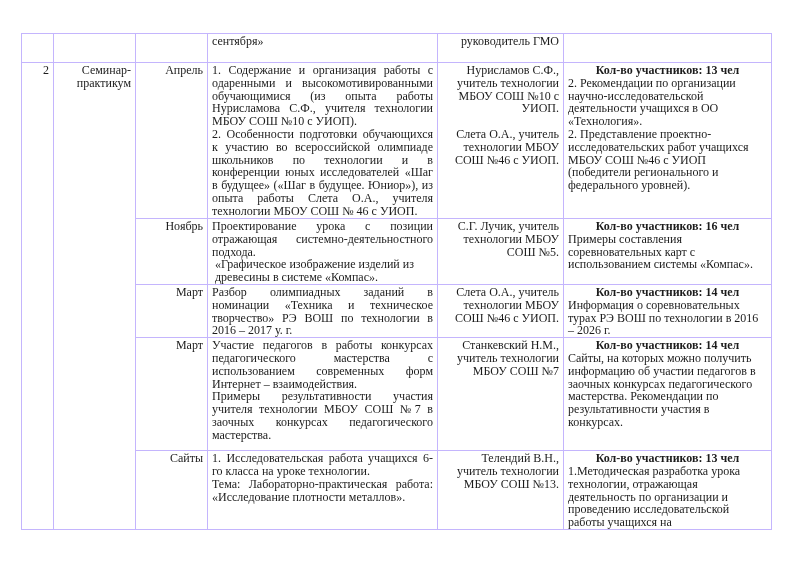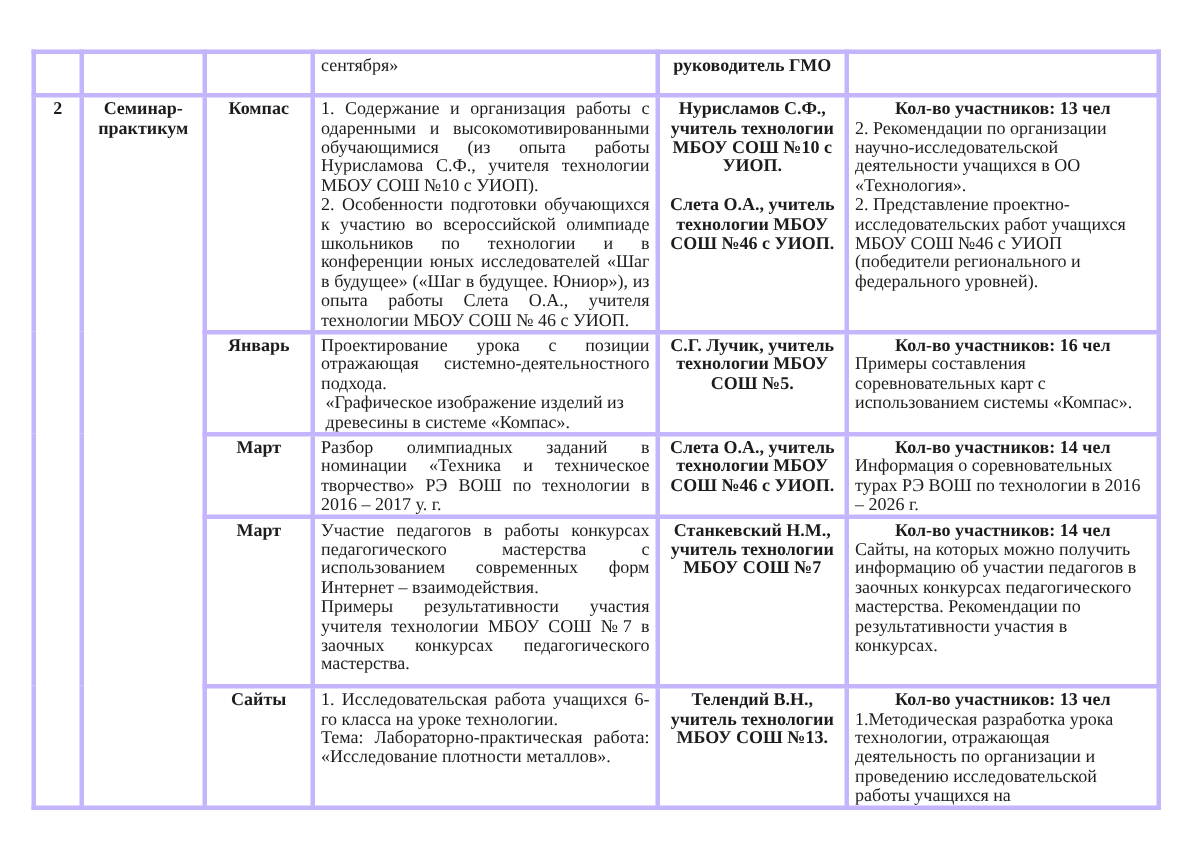--- a/index.html
+++ b/index.html
@@ -18,21 +18,21 @@
   }
   table.doc-table {
     position: absolute;
     left: 21px;
     top: 33px;
     width: 750px;
     border-collapse: collapse;
     table-layout: fixed;
   }
   table.doc-table td {
-    border: 3px solid #c4b5fd;
+    border: 1px solid #c4b5fd;
     vertical-align: top;
     padding: 1px 4px 0 4px;
     font-size: 12px;
     line-height: 12.8px;
     overflow: hidden;
   }
   tr.r0 { height: 29px; }
   tr.r1 { height: 156px; }
   tr.r2 { height: 66px; }
   tr.r3 { height: 39px; }
@@ -42,21 +42,21 @@
   td.c-num   { text-align: center; }
   td.c-type  { text-align: center; }
   td.c-month { text-align: center; padding-top: 2px; }
   td.c-content { text-align: justify; padding-left: 5px; padding-right: 4px; }
   td.c-people  { text-align: center; }
   td.c-result  { text-align: left; padding-left: 5px; padding-right: 4px; font-family: Liberation Serif, serif; }
 
   .p { margin: 0; }
   .p.just { text-align: justify; }
   .p.left { text-align: left; }
-  .p.center { text-align: center; font-weight: bold; }
+  .p.center { text-align: right; }
   .p.gap { margin-top: 13px; }
   .p.indent { padding-left: 3px; }
   .result-title {
     font-weight: bold;
     text-align: center;
     margin: 0;
   }
 </style>
 </head>
 <body>
@@ -87,40 +87,40 @@
     </tr>
 
     <tr class="r1">
       <td class="c-num" rowspan="5">
         <div class="p center">2</div>
       </td>
       <td class="c-type" rowspan="5">
         <div class="p center">Семинар-практикум</div>
       </td>
       <td class="c-month">
-        <div class="p center">Компас</div>
+        <div class="p center">Апрель</div>
       </td>
       <td class="c-content">
         <div class="p just">1. Содержание и организация работы с одаренными и высокомотивированными обучающимися (из опыта работы Нурисламова С.Ф., учителя технологии МБОУ СОШ №10 с УИОП).</div>
         <div class="p just">2. Особенности подготовки обучающихся к участию во всероссийской олимпиаде школьников по технологии и в конференции юных исследователей «Шаг в будущее» («Шаг в будущее. Юниор»), из опыта работы Слета О.А., учителя технологии МБОУ СОШ № 46 с УИОП.</div>
       </td>
       <td class="c-people">
         <div class="p center">Нурисламов С.Ф., учитель технологии МБОУ СОШ №10 с УИОП.</div>
         <div class="p center gap">Слета О.А., учитель технологии МБОУ СОШ №46 с УИОП.</div>
       </td>
       <td class="c-result">
         <div class="result-title">Кол-во участников: 13 чел</div>
         <div class="p left">2. Рекомендации по организации научно-исследовательской деятельности учащихся в ОО «Технология».</div>
         <div class="p left">2. Представление проектно-исследовательских работ учащихся МБОУ СОШ №46 с УИОП (победители регионального и федерального уровней).</div>
       </td>
     </tr>
 
     <tr class="r2">
       <td class="c-month">
-        <div class="p center">Январь</div>
+        <div class="p center">Ноябрь</div>
       </td>
       <td class="c-content">
         <div class="p just">Проектирование урока с позиции отражающая системно-деятельностного подхода.</div>
         <div class="p left indent">«Графическое изображение изделий из древесины в системе «Компас».</div>
       </td>
       <td class="c-people">
         <div class="p center">С.Г. Лучик, учитель технологии МБОУ СОШ №5.</div>
       </td>
       <td class="c-result">
         <div class="result-title">Кол-во участников: 16 чел</div>

